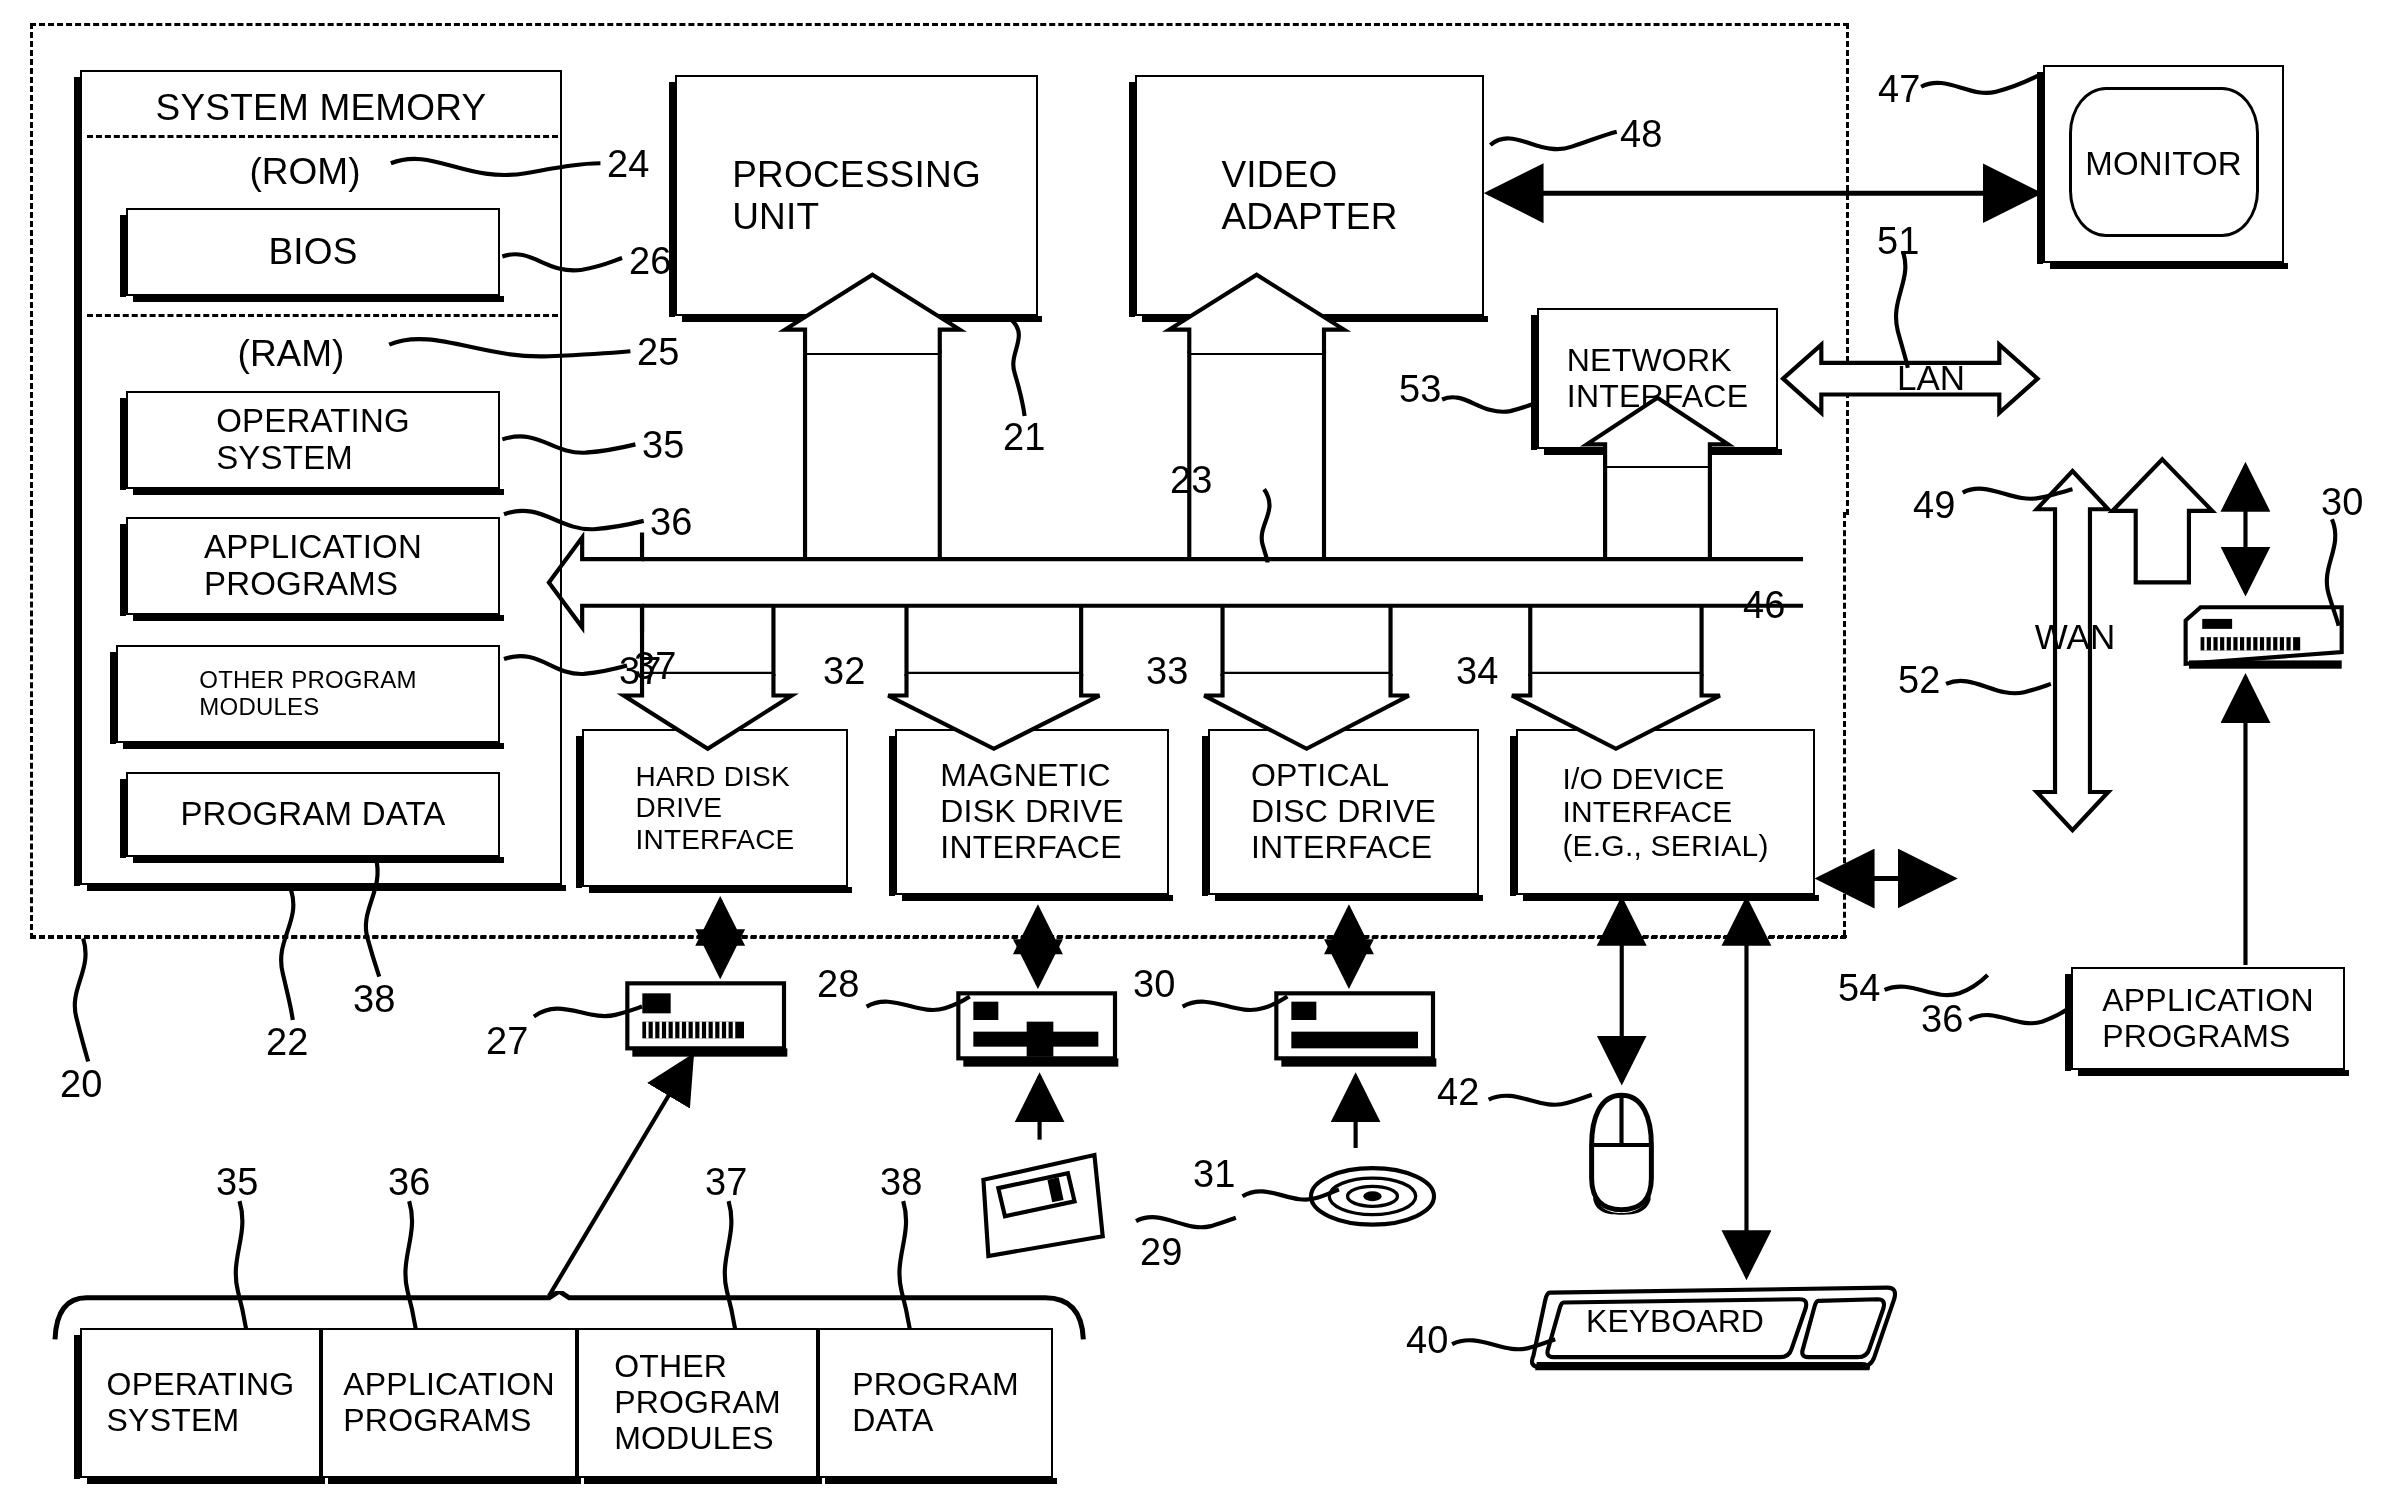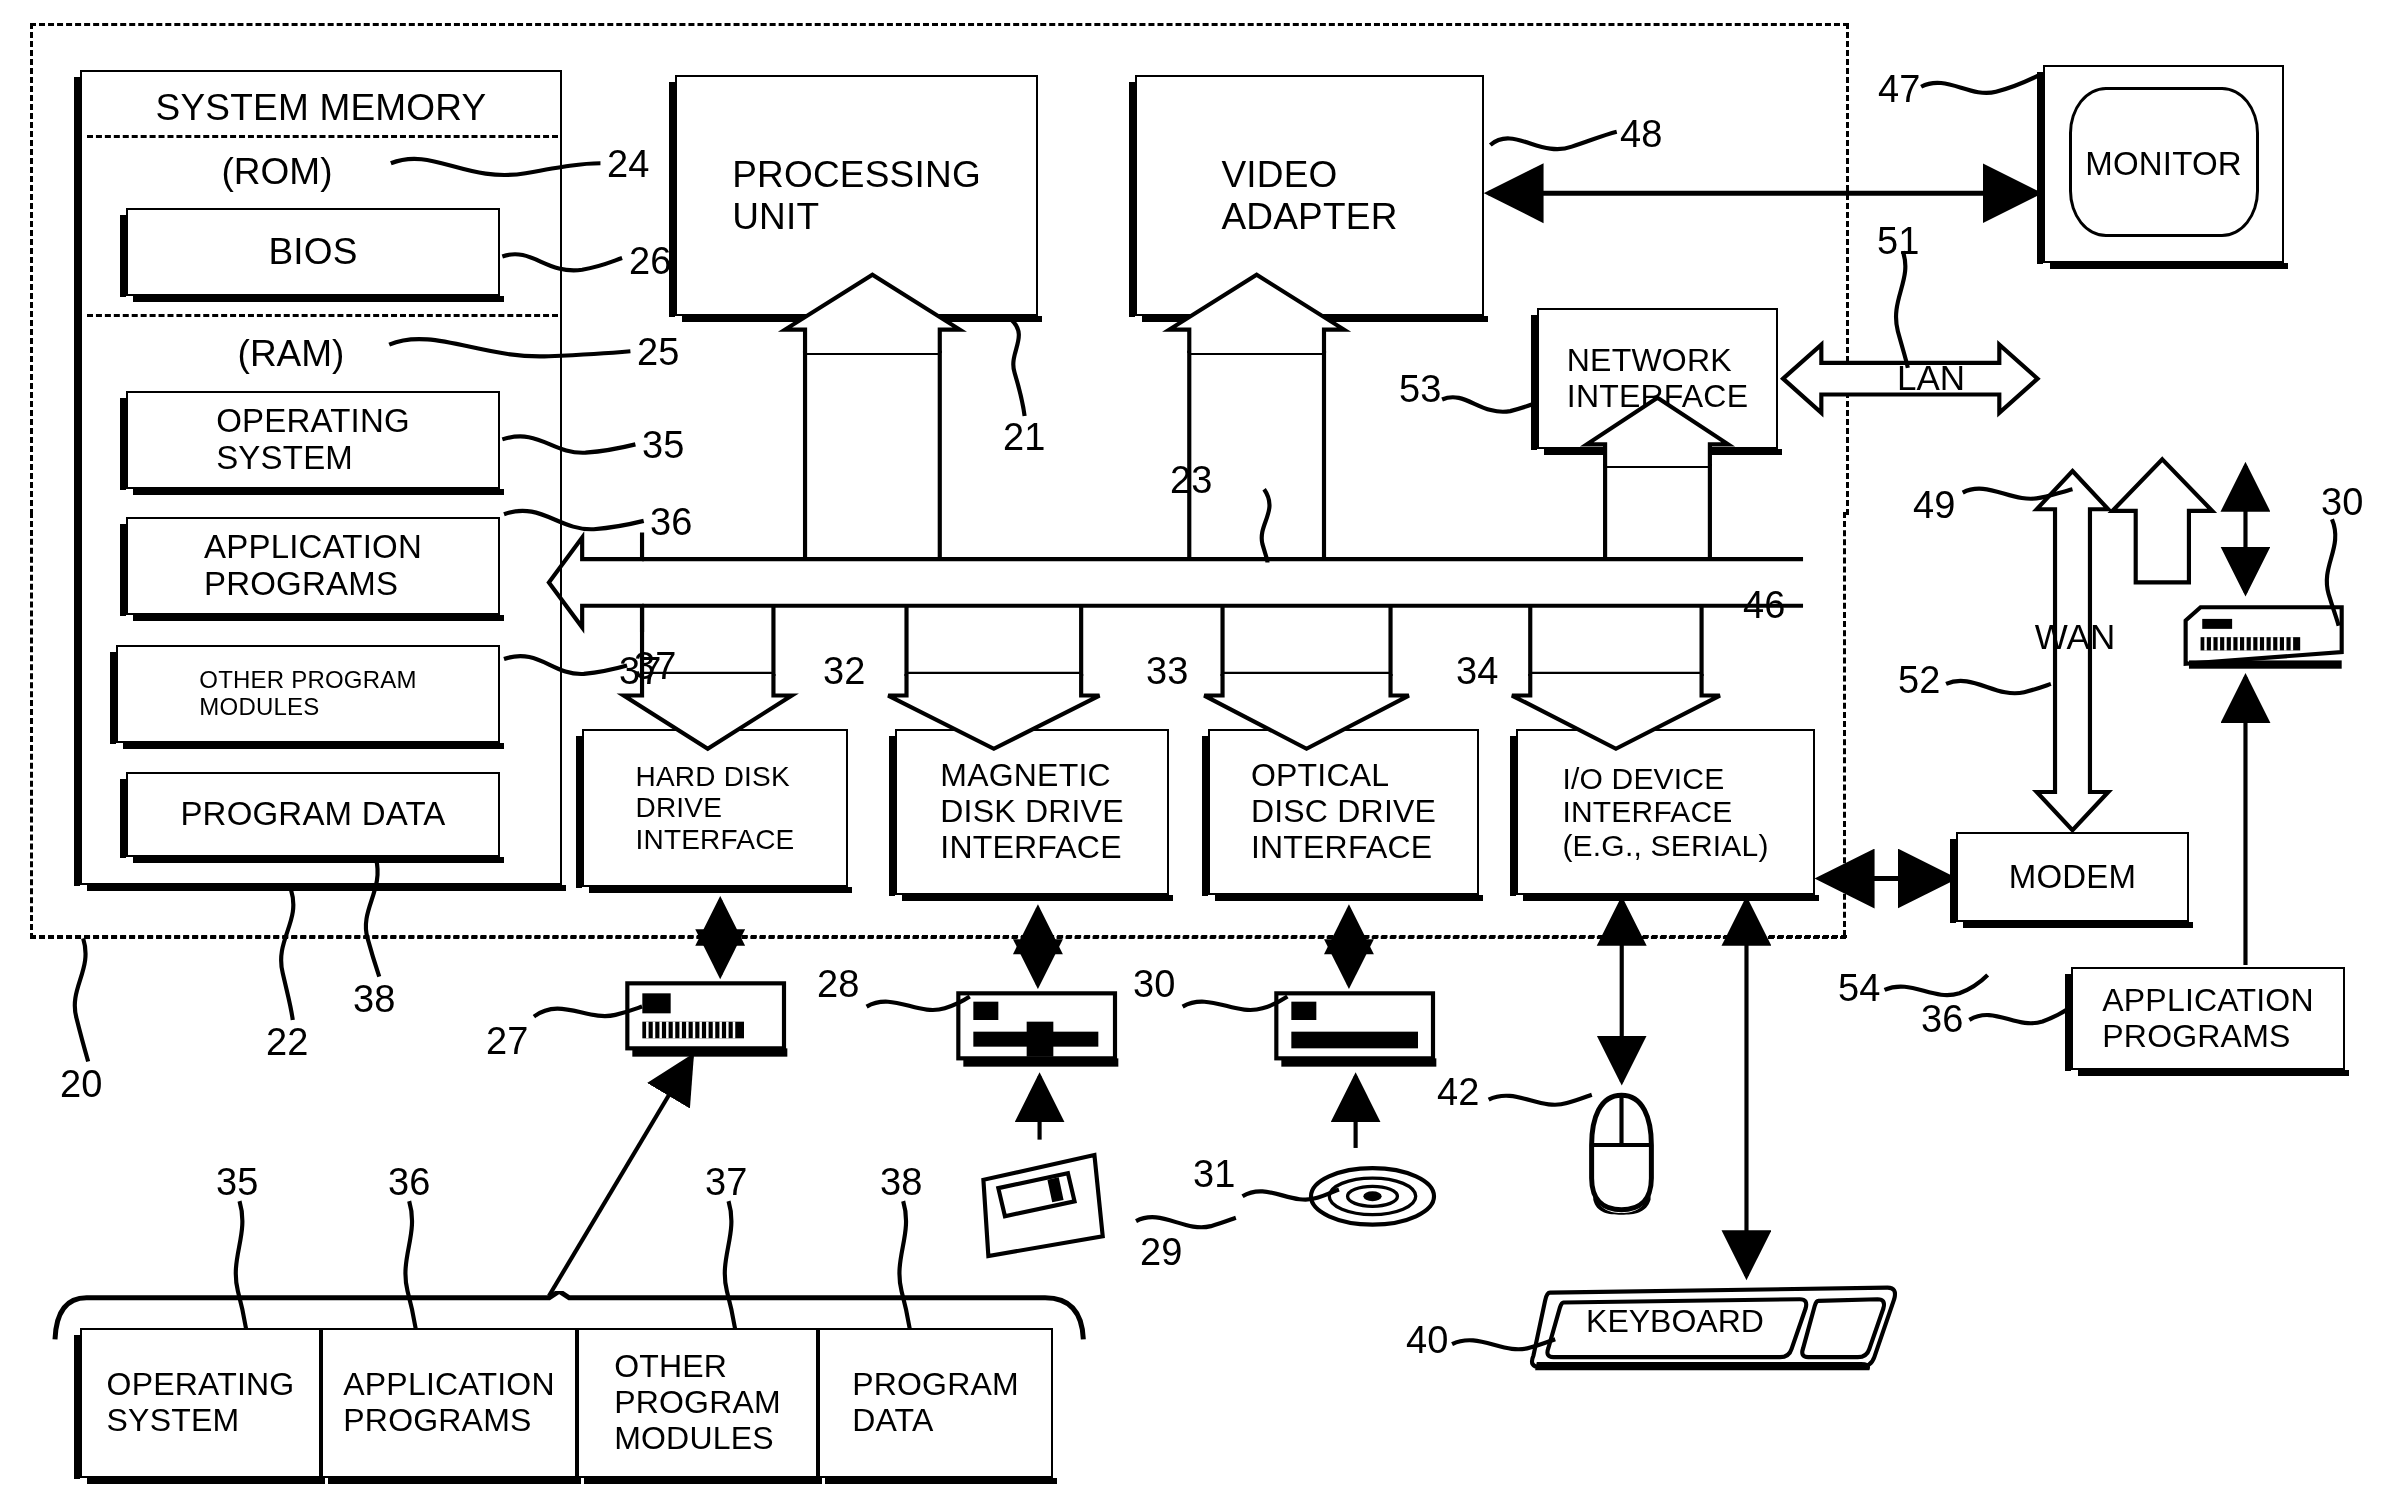--- a/index.html
+++ b/index.html
@@ -48,21 +48,21 @@
   <div class="dashbox" style="left:1813px;top:512px;width:30px;height:424px;border-left:none;border-top:none;border-bottom:none;"></div>
   <div class="dashline" style="left:30px;top:935px;width:1817px;"></div>
 
   <div class="pbox lsh" style="left:80px;top:70px;width:482px;height:815px;align-items:flex-start;justify-content:center;">
     <span class="lbl" style="font-size:37px;margin-top:13.3px;">SYSTEM MEMORY</span>
   </div>
 
   <div class="dashline" style="left:87px;top:135px;width:471px;"></div>
   <div class="dashline" style="left:87px;top:314px;width:471px;"></div>
 
-  <div class="txt" style="left:152px;top:151px;width:250px;font-size:37px;">(ROM)</div>
+  <div class="txt" style="left:180px;top:151px;width:250px;font-size:37px;">(ROM)</div>
 
   <div class="pbox lsh" style="left:126px;top:208px;width:374px;height:88px;">
     <span class="lbl" style="font-size:37px;">BIOS</span>
   </div>
 
   <div class="txt" style="left:166px;top:333px;width:250px;font-size:37px;">(RAM)</div>
 
   <div class="pbox lsh" style="left:126px;top:391px;width:374px;height:98px;">
     <span class="lbl" style="font-size:33px;">OPERATING
 SYSTEM</span>
@@ -121,23 +121,20 @@
 DISC DRIVE
 INTERFACE</span>
   </div>
 
   <div class="pbox lsh" style="left:1516px;top:729px;width:299px;height:166px;">
     <span class="lbl" style="font-size:30px;">I/O DEVICE
 INTERFACE
 (E.G., SERIAL)</span>
   </div>
 
-  <div class="pbox lsh" style="left:1956px;top:832px;width:233px;height:90px;">
-    <span class="lbl" style="font-size:33px;">MODEM</span>
-  </div>
 
   <div class="pbox lsh" style="left:2071px;top:967px;width:274px;height:103px;">
     <span class="lbl" style="font-size:32px;">APPLICATION
 PROGRAMS</span>
   </div>
 
   <div class="abs" style="left:1526px;top:1281px;width:374px;height:91px;">
     <svg width="374" height="91" viewBox="0 0 450 110">
       <path d="M28 14 L436 8 Q448 8 444 22 L420 92 Q416 104 402 104 L16 104 Q2 104 8 90 L22 24 Q24 14 28 14 Z" fill="#fff" stroke="#000" stroke-width="5"></path>
       <path d="M44 26 L330 22 Q340 22 337 33 L320 82 Q317 92 306 92 L32 92 Q22 92 26 81 L40 32 Q42 26 44 26 Z" fill="#fff" stroke="#000" stroke-width="5"></path>

